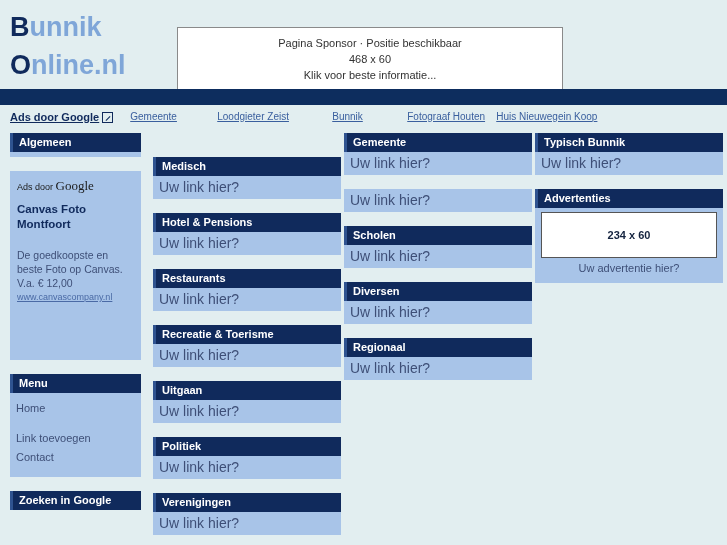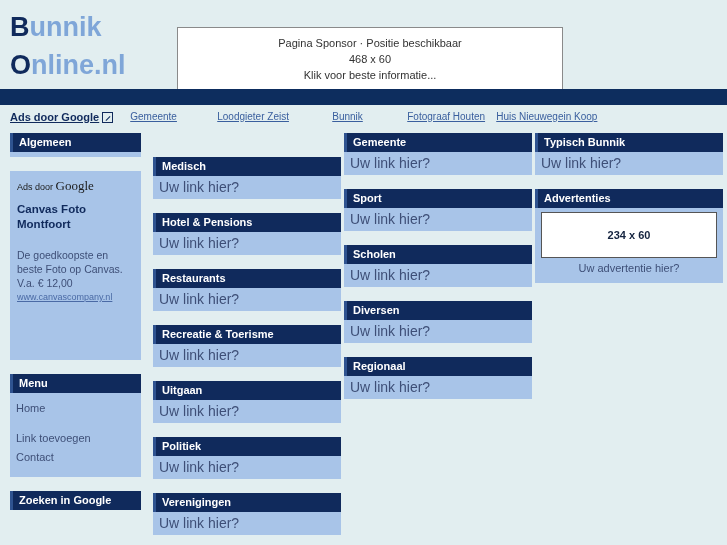--- a/index.html
+++ b/index.html
@@ -348,21 +348,20 @@
     </div>
 
   <div class="col" id="col-two">
       <div class="panel">
         <div class="panel-title">Gemeente</div>
         <div class="panel-body">
           <div class="linkline">Uw link hier?</div>
         </div>
       </div>
       <div class="panel">
-        <div class="panel-title">Sport</div>
         <div class="panel-body">
           <div class="linkline">Uw link hier?</div>
         </div>
       </div>
       <div class="panel">
         <div class="panel-title">Scholen</div>
         <div class="panel-body">
           <div class="linkline">Uw link hier?</div>
         </div>
       </div>

